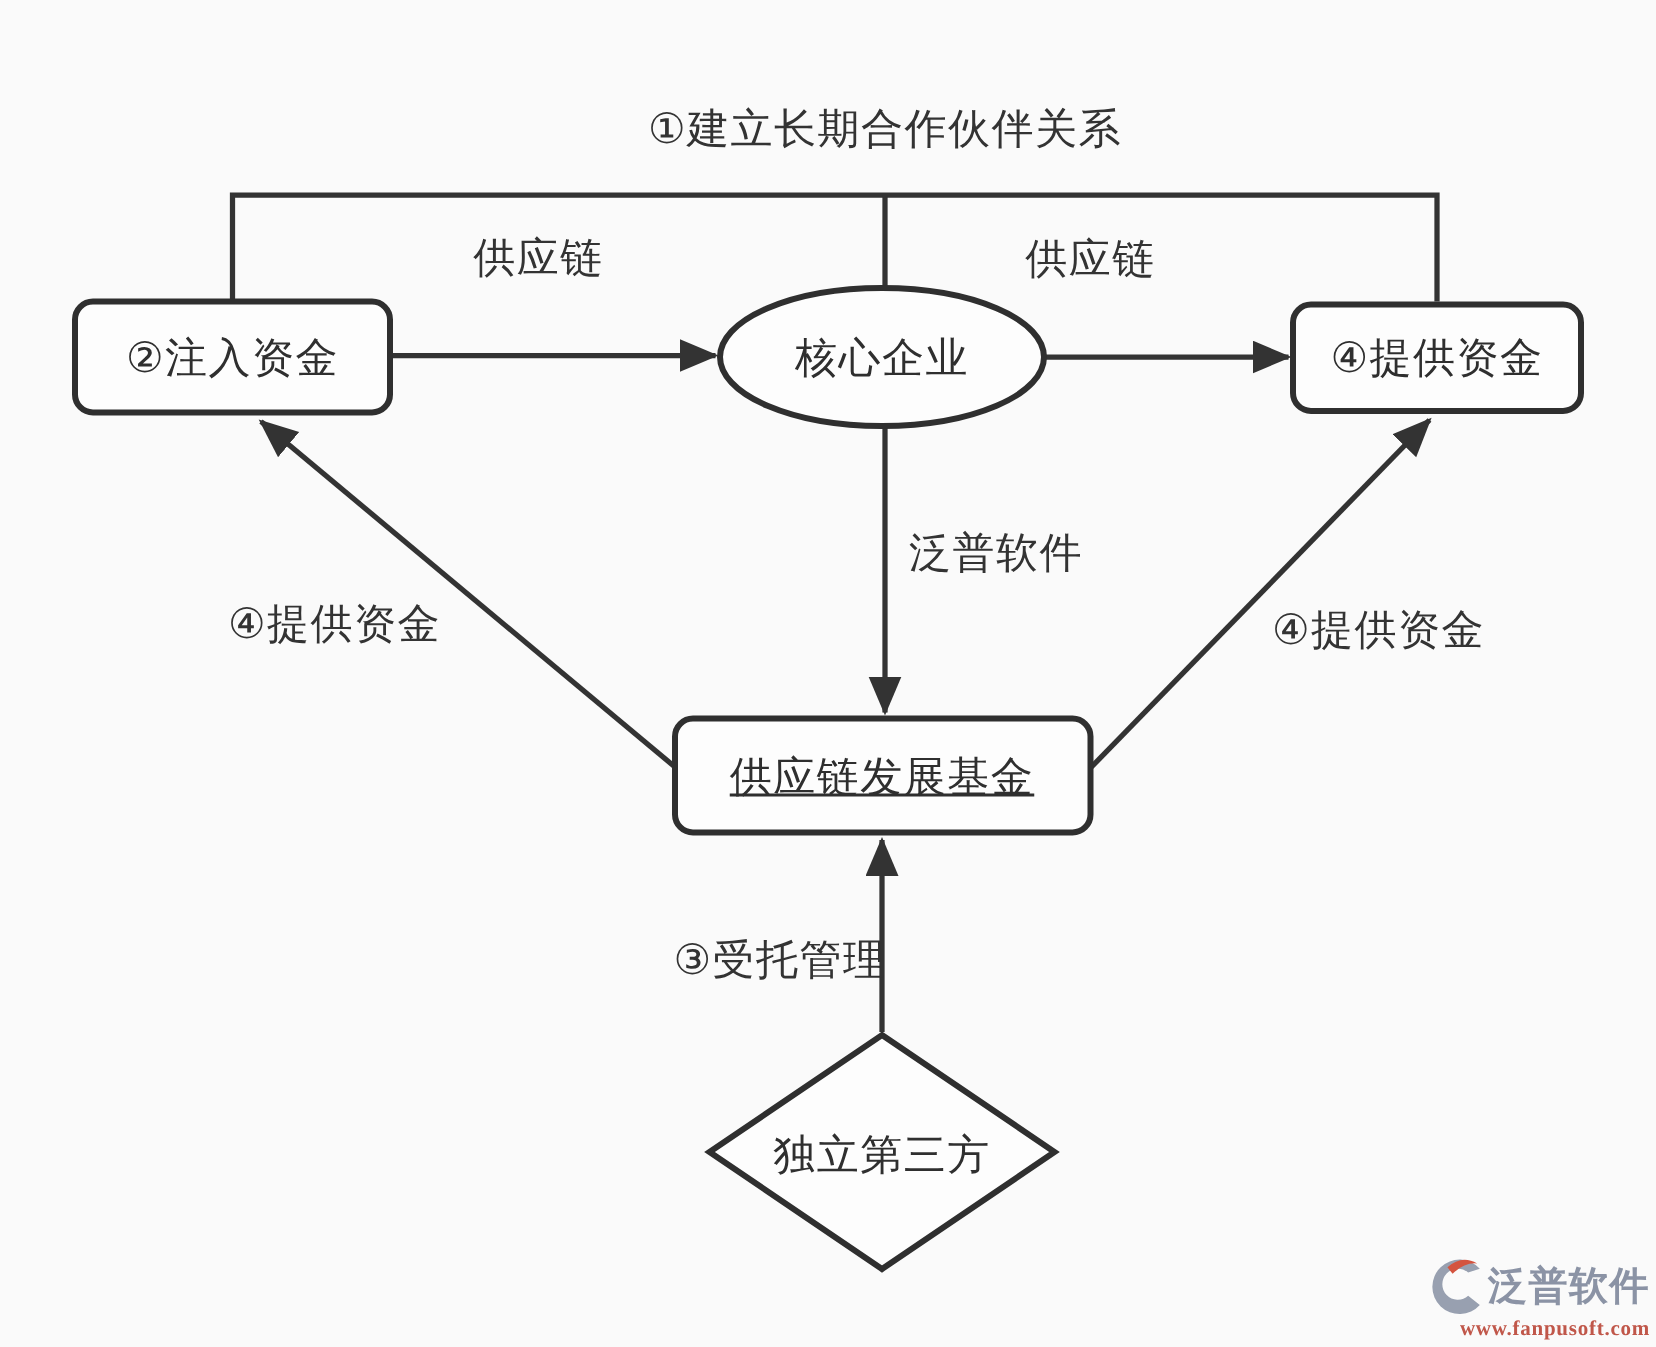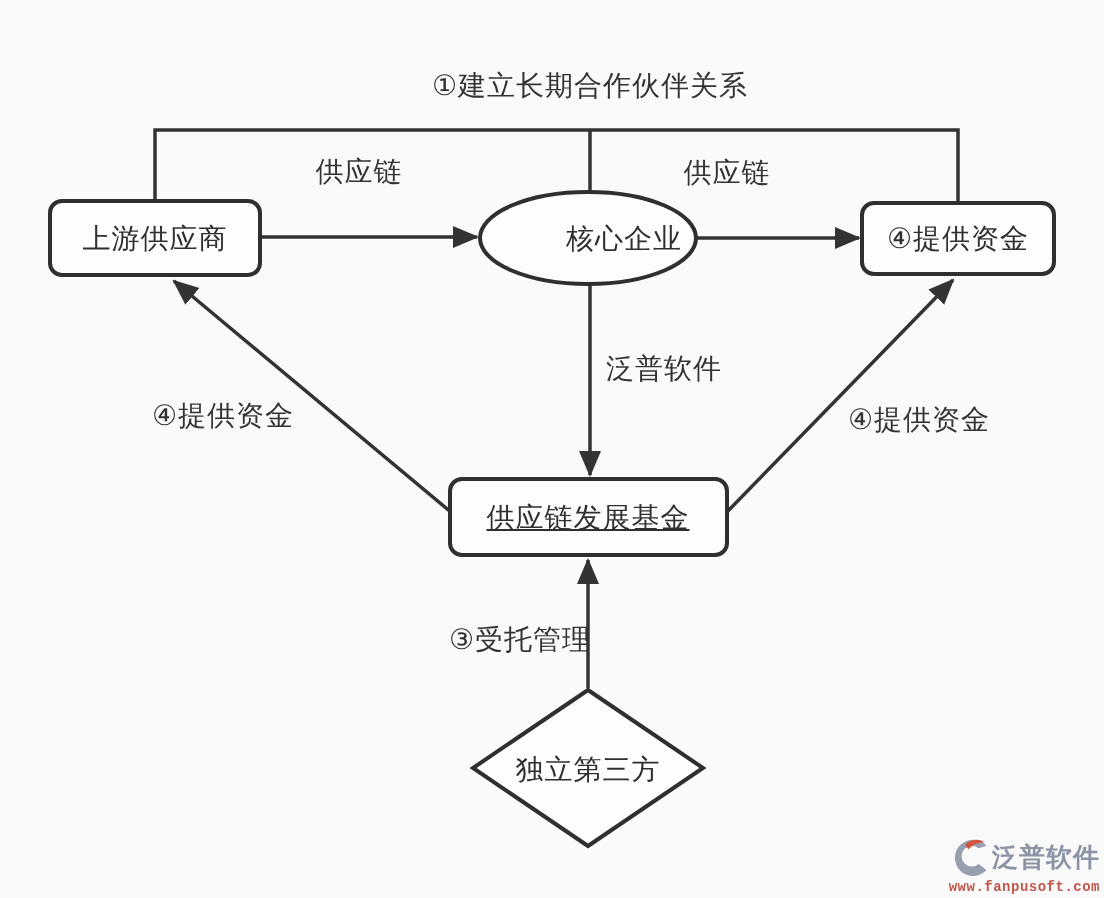--- a/index.html
+++ b/index.html
@@ -46,21 +46,21 @@
     justify-content: flex-end;
     gap: 2px;
   }
   #watermark .brand-text {
     font-size: 26px;
     font-weight: bold;
     letter-spacing: 1px;
     line-height: 1;
   }
   #watermark .url-text {
-    font-family: Liberation Mono, monospace;
+    font-family: Liberation Serif, serif;
     font-size: 14px;
     font-weight: bold;
     letter-spacing: 0.5px;
     margin-top: 1px;
     line-height: 1;
   }
 </style>
 </head>
 <body>
 
@@ -88,22 +88,22 @@
     <rect x="862" y="203" width="192" height="71" rx="12" fill="#fdfdfd" stroke="#2f2f2f" stroke-width="4"></rect>
     <rect x="450" y="479" width="277" height="76" rx="12" fill="#fdfdfd" stroke="#2f2f2f" stroke-width="4"></rect>
     <polygon points="588,690 703,768 588,846 473,768" fill="#fdfdfd" stroke="#2f2f2f" stroke-width="4"></polygon>
   </svg>
 
   <div class="lbl" style="left:590px; top:86px;">①建立长期合作伙伴关系</div>
 
   <div class="lbl" style="left:359px; top:172px;">供应链</div>
   <div class="lbl" style="left:727px; top:173px;">供应链</div>
 
-  <div class="lbl node-lbl" style="left:155px; top:239px;">上游供应商</div>
-  <div class="lbl node-lbl" style="left:588px; top:239px;margin-left:36px;">核心企业</div>
+  <div class="lbl node-lbl" style="left:155px; top:239px;">②注入资金</div>
+  <div class="lbl node-lbl" style="left:588px; top:239px;">核心企业</div>
   <div class="lbl node-lbl" style="left:958px; top:239px;">④提供资金</div>
 
   <div class="lbl" style="left:664px; top:369px;">泛普软件</div>
   <div class="lbl" style="left:223px; top:416px;">④提供资金</div>
   <div class="lbl" style="left:919px; top:420px;">④提供资金</div>
 
   <div class="lbl node-lbl" style="left:588px; top:518px;text-decoration:underline;">供应链发展基金</div>
 
   <div class="lbl" style="left:520px; top:640px;">③受托管理</div>
 

